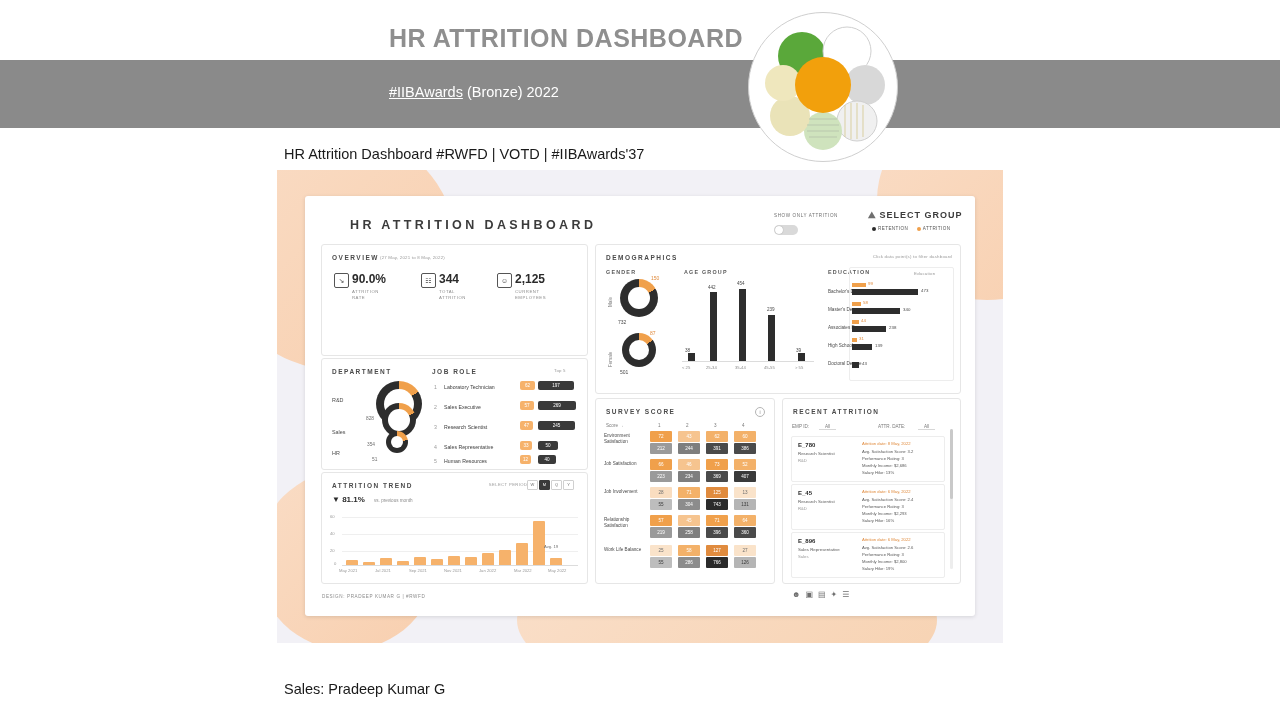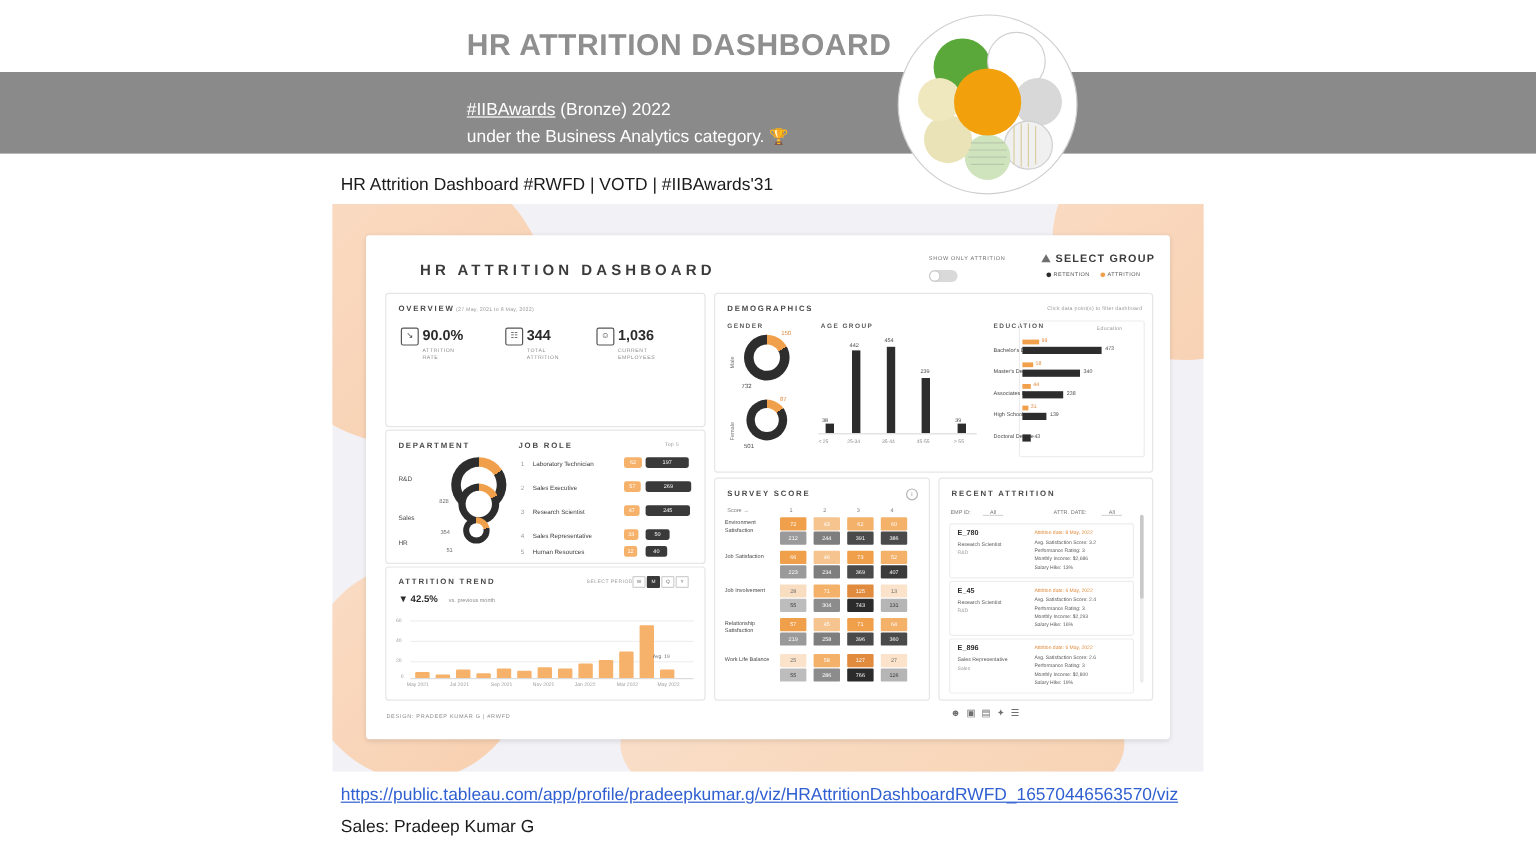--- a/index.html
+++ b/index.html
@@ -112,21 +112,20 @@
   .foot-icons{position:absolute;left:487px;top:394px;font-size:8px;color:#6f6f6f;letter-spacing:5px;}
 </style>
 </head>
 <body>
 
 <div class="page">
 
   <div class="banner-bar"></div>
   <div class="hdr-title">HR ATTRITION DASHBOARD</div>
   <div class="hdr-line2"><a href="#">#IIBAwards</a><span> (Bronze) 2022</span></div>
-  <div class="hdr-line3"><span>under the Business Analytics category.</span> <span class="trophy">🏆</span></div>
 
   <div class="logo">
     <svg width="148" height="148" viewBox="0 0 148 148">
       <circle cx="53" cy="43" r="24" fill="#5aa83a"></circle>
       <circle cx="98" cy="38" r="24" fill="#ffffff" stroke="#cfcfcf"></circle>
       <circle cx="116" cy="72" r="20" fill="#d8d8d8"></circle>
       <circle cx="108" cy="108" r="20" fill="#f0f0f0" stroke="#cfcfcf"></circle>
       <circle cx="74" cy="118" r="19" fill="#cfe3bd"></circle>
       <circle cx="41" cy="103" r="20" fill="#eae3b8"></circle>
       <circle cx="34" cy="70" r="18" fill="#efe7bd"></circle>
@@ -139,21 +138,21 @@
       </g>
       <g stroke="#d9cfa0" stroke-width="1">
         <line x1="96" y1="92" x2="96" y2="124"></line>
           <line x1="102" y1="90" x2="102" y2="126"></line>
         <line x1="108" y1="90" x2="108" y2="126"></line>
           <line x1="114" y1="92" x2="114" y2="124"></line>
       </g>
     </svg>
   </div>
 
-  <div class="viz-caption">HR Attrition Dashboard #RWFD | VOTD | #IIBAwards'31</div>
+  <div class="viz-caption">HR Attrition Dashboard #RWFD | VOTD | #IIBAwards'37</div>
 
   <div class="dash-wrap">
     <div class="blob b1"></div>
     <div class="blob b2"></div>
     <div class="blob b3"></div>
     <div class="blob b4"></div>
 
     <div class="dash">
       <div class="dash-title">HR ATTRITION DASHBOARD</div>
       <div class="show-only">SHOW ONLY ATTRITION</div>
@@ -175,21 +174,21 @@
           <span class="val">90.0%</span>
           <span class="lbl">ATTRITION RATE</span>
         </div>
         <div class="kpi" style="left:99px;top:28px;">
           <span class="icon">☷</span>
           <span class="val">344</span>
           <span class="lbl">TOTAL ATTRITION</span>
         </div>
         <div class="kpi" style="left:175px;top:28px;">
           <span class="icon">☺</span>
-          <span class="val">1,036</span>
+          <span class="val">2,125</span>
           <span class="lbl">CURRENT EMPLOYEES</span>
         </div>
       </div>
 
       <div class="card dept">
         <div class="card-title" style="left:10px;top:9px;">DEPARTMENT</div>
         <div class="card-title" style="left:110px;top:9px;">JOB ROLE</div>
         <div class="small-note" style="position:absolute;left:232px;top:9px;">Top 5</div>
 
         <div class="ring" style="left:54px;top:22px;width:46px;height:46px;background:conic-gradient(#f0a04b 0 16%, #2d2d2d 16% 100%);"></div>
@@ -239,21 +238,21 @@
       </div>
 
       <div class="card trend">
         <div class="card-title" style="left:10px;top:9px;">ATTRITION TREND</div>
         <div class="period" style="right:58px;">SELECT PERIOD:</div>
         <div class="pbtn" style="left:205px;">W</div>
         <div class="pbtn active" style="left:217px;">M</div>
         <div class="pbtn" style="left:229px;">Q</div>
         <div class="pbtn" style="left:241px;">Y</div>
 
-        <div class="trend-pct">▼ 42.5%</div>
+        <div class="trend-pct">▼ 81.1%</div>
         <div class="trend-sub">vs. previous month</div>
 
         <div class="gridline" style="left:20px;top:44px;width:236px;"></div>
         <div class="gridline" style="left:20px;top:61px;width:236px;"></div>
         <div class="gridline" style="left:20px;top:78px;width:236px;"></div>
         <div class="gridline" style="left:20px;top:92px;width:236px;background:#dcdcdc;"></div>
 
         <div class="axis-lbl" style="left:8px;top:41px;">60</div>
         <div class="axis-lbl" style="left:8px;top:58px;">40</div>
         <div class="axis-lbl" style="left:8px;top:75px;">20</div>
@@ -461,15 +460,14 @@
           </div>
       </div>
 
       <div class="dash-foot">DESIGN: PRADEEP KUMAR G  |  #RWFD</div>
       <div class="foot-icons">
         <span>☻</span><span>▣</span><span>▤</span><span>✦</span><span>☰</span>
       </div>
     </div>
   </div>
 
-  <a class="viz-link" href="#">https://public.tableau.com/app/profile/pradeepkumar.g/viz/HRAttritionDashboardRWFD_16570446563570/viz</a>
   <div class="viz-author">Sales: Pradeep Kumar G</div>
 </div>
 
 </body></html>

